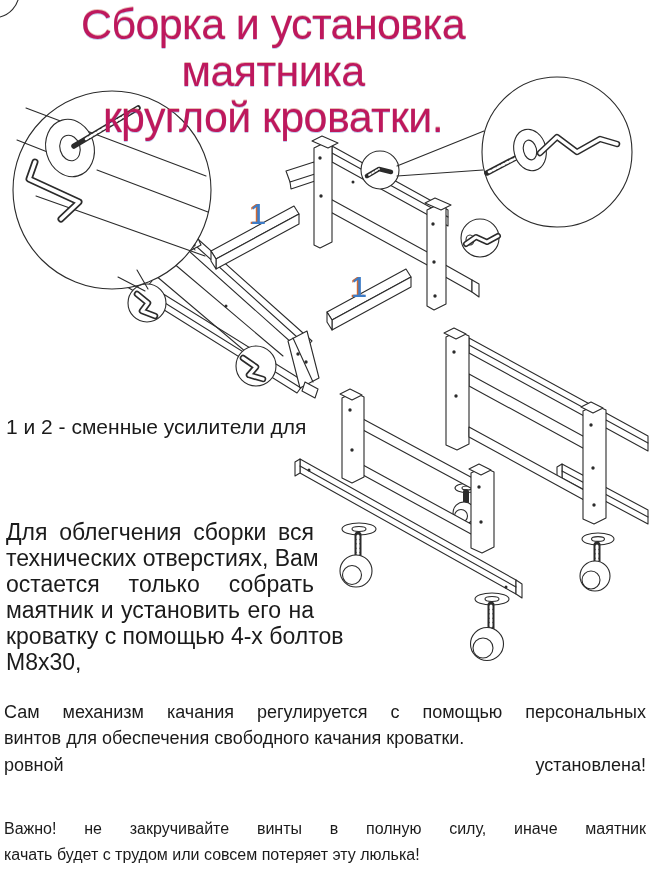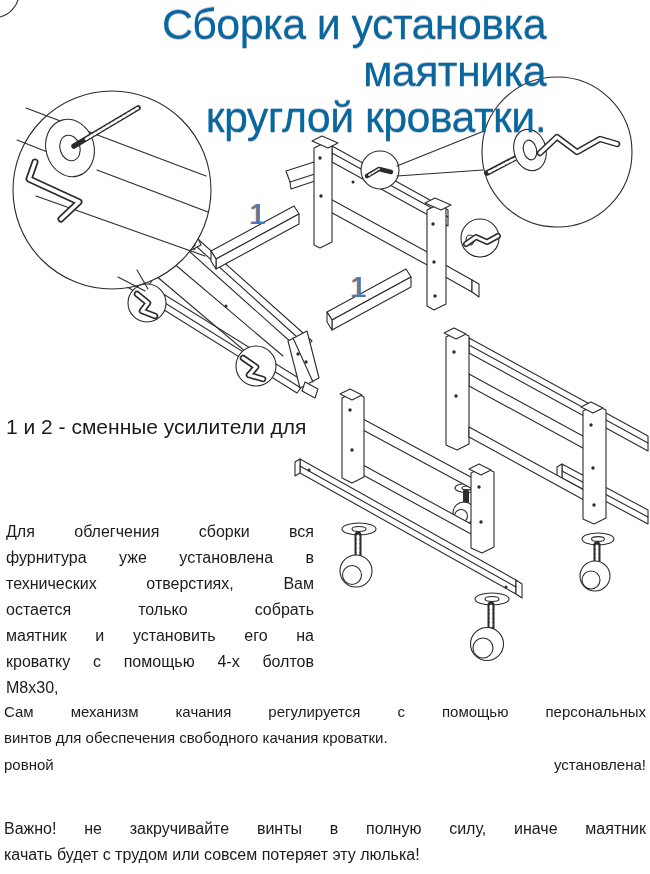--- a/index.html
+++ b/index.html
@@ -3,29 +3,29 @@
 <meta charset="utf-8">
 <style>
   html,body { margin:0; padding:0; background:#888; }
   #page {
     position:relative; width:650px; height:874px; margin:0 auto;
     background:#ffffff; overflow:hidden;
     font-family:"Liberation Sans", sans-serif; color:#1b1b1b;
   }
   #diagram-svg { position:absolute; left:0; top:0; width:650px; height:874px; }
   .title {
-    position:absolute; left:0; top:1px; width:546px; text-align:right;
-    font-size:43px; line-height:46.5px; color:#0369a1; letter-spacing:-0.6px;
+    position:absolute; left:0; top:1px; width:546px; text-align:center;
+    font-size:43px; line-height:46.5px; color:#be185d; letter-spacing:-0.6px;
     text-shadow: 0 -1px 0 rgba(190,60,40,0.35), 0 1px 0 rgba(50,90,200,0.3);
   }
   .tb { position:absolute; }
   .ln { white-space:nowrap; }
   .tb-parts     { left:6px;  top:414px; width:306px; font-size:21px;   line-height:26.6px; }
-  .tb-assembly  { left:6px;  top:519px; width:308px; font-size:16px;   line-height:26px; }
-  .tb-mechanism { left:4px;  top:699px; width:642px; font-size:15px; line-height:26.3px; }
+  .tb-assembly  { left:6px;  top:519px; width:308px; font-size:23px;   line-height:26px; }
+  .tb-mechanism { left:4px;  top:699px; width:642px; font-size:18px; line-height:26.3px; }
   .tb-warning   { left:4px;  top:816px; width:642px; font-size:16px; line-height:26.3px; }
   .just-all .ln { text-align-last: justify; }
   .just-all .ln:last-child { text-align-last: auto; }
   .just-odd .ln:nth-child(odd) { text-align-last: justify; }
   .just-first .ln:first-child { text-align-last: justify; }
   .plabel { font-family:"Liberation Sans",sans-serif; font-size:29px; fill:#3d7cc7; }
   .plabel-ghost { font-family:"Liberation Sans",sans-serif; font-size:29px; fill:#cf6a35; }
   svg .ink { stroke:#2b2b2b; stroke-width:1.1; fill:none; stroke-linejoin:round; stroke-linecap:round; }
   svg .wood { stroke:#2b2b2b; stroke-width:1.1; fill:#ffffff; stroke-linejoin:round; }
   svg .hole { fill:#2b2b2b; stroke:none; }
@@ -251,21 +251,20 @@
     <div>Сборка и установка маятника</div>
     <div>круглой кроватки.</div>
   </div>
 
   <div class="tb tb-parts">
       <div class="ln">1 и 2 - сменные усилители для</div>
     </div>
 
   <div class="tb tb-assembly just-all">
       <div class="ln">Для облегчения сборки вся</div>
-      <div class="ln">фурнитура уже установлена в</div>
       <div class="ln">технических отверстиях, Вам</div>
       <div class="ln">остается только собрать</div>
       <div class="ln">маятник и установить его на</div>
       <div class="ln">кроватку с помощью 4-х болтов</div>
       <div class="ln">М8х30,</div>
     </div>
 
   <div class="tb tb-mechanism just-odd">
       <div class="ln">Сам механизм качания регулируется с помощью персональных</div>
       <div class="ln">винтов для обеспечения свободного качания кроватки.</div>

